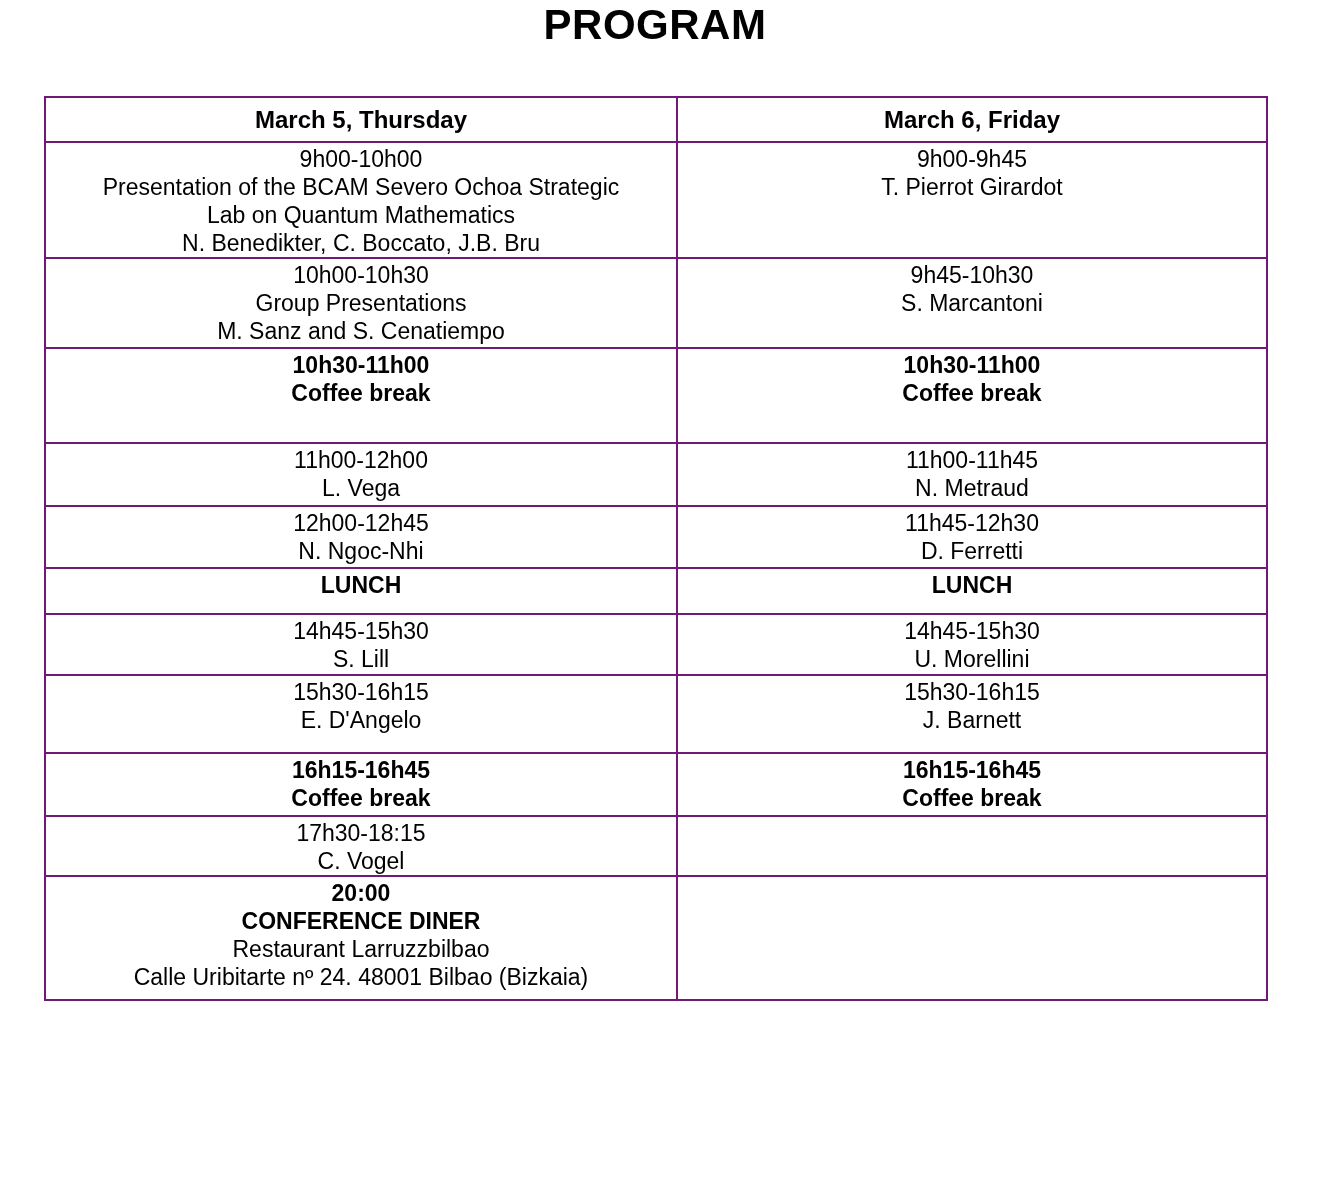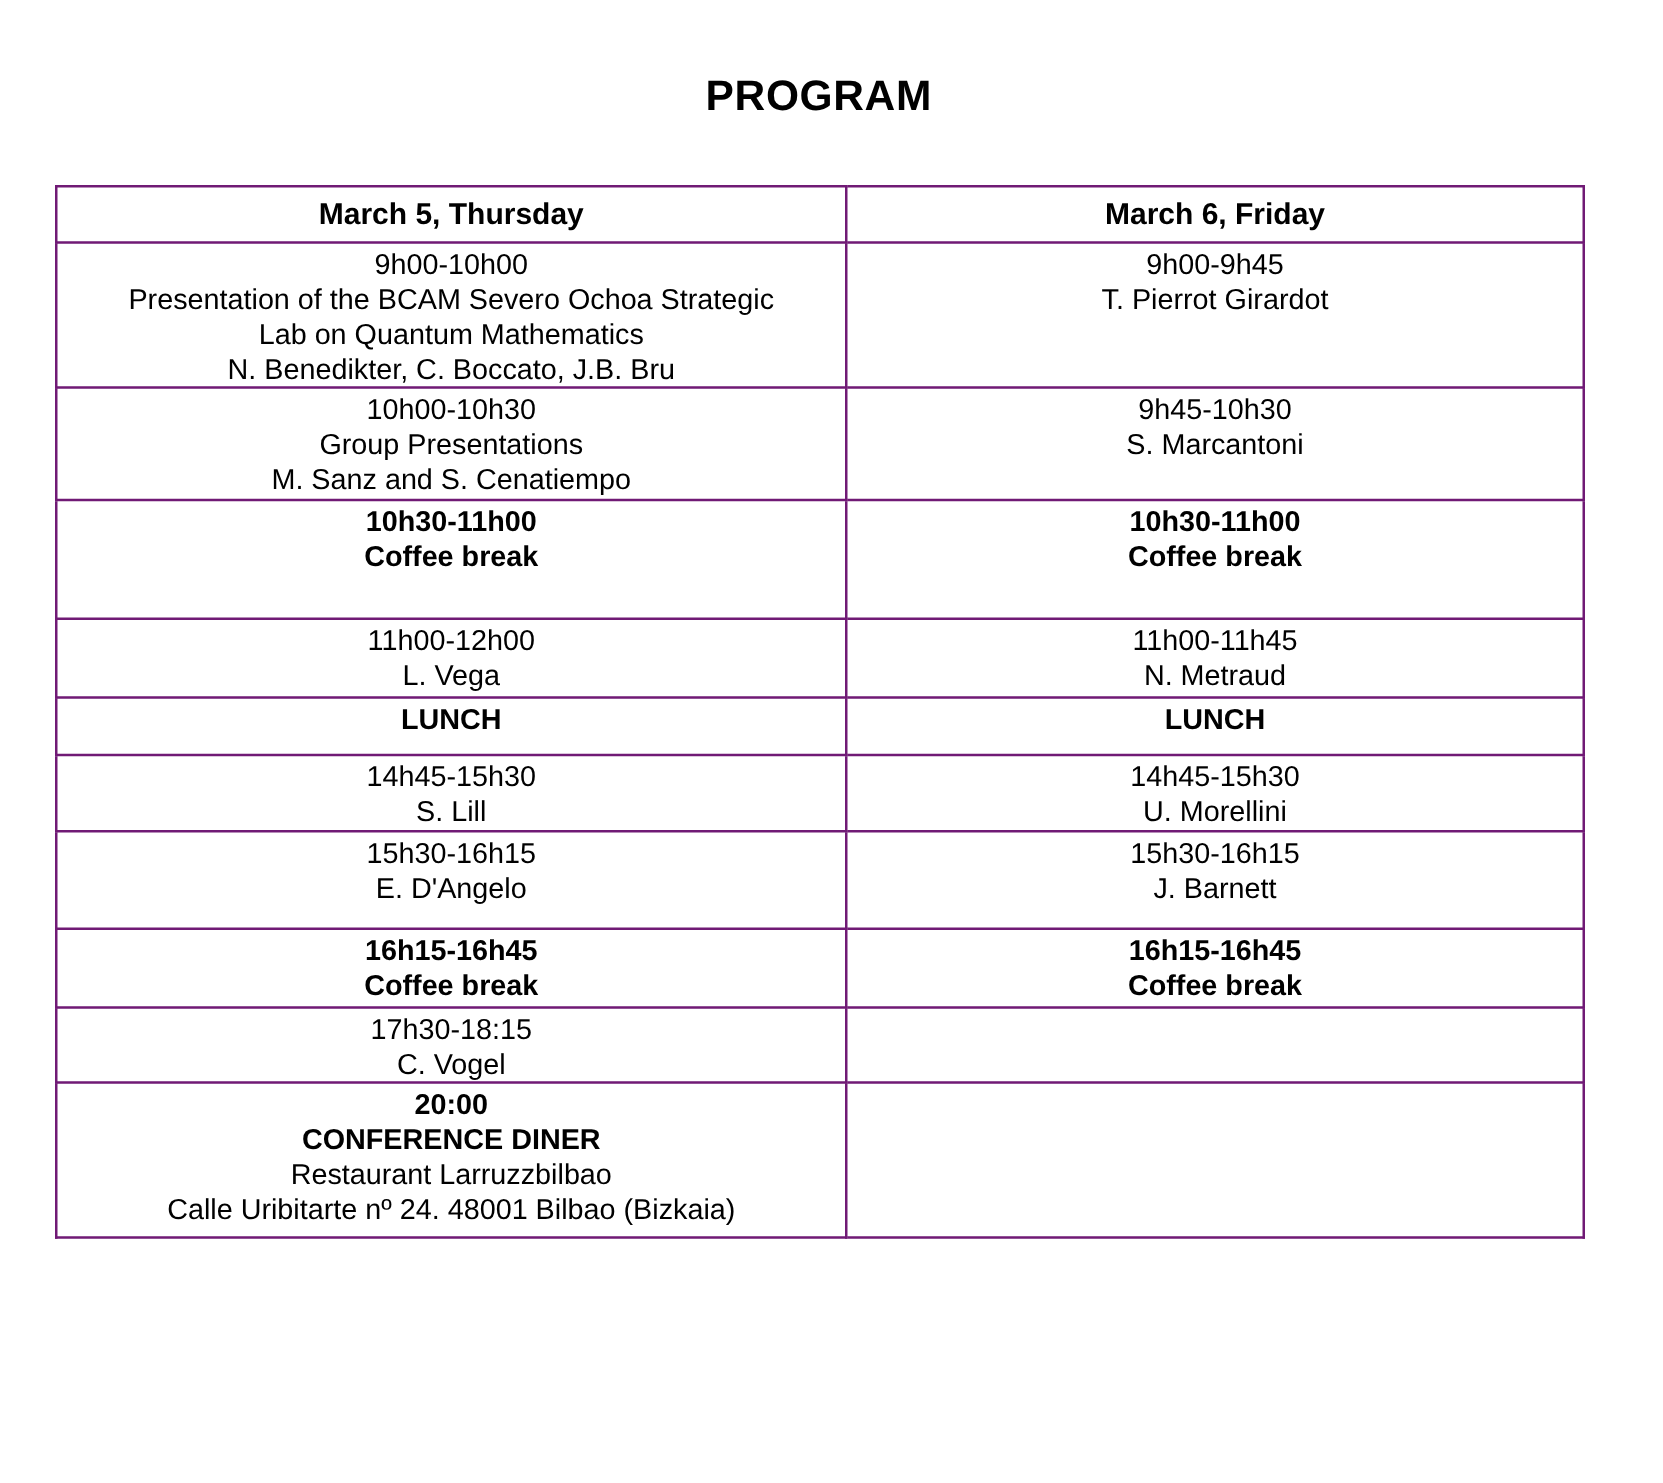--- a/index.html
+++ b/index.html
@@ -10,23 +10,22 @@
     font-family: "Liberation Sans", sans-serif;
     color: #000000;
     position: relative;
     overflow: hidden;
   }
   .page-inner {
     width: 1222px;
     margin-left: 44px;
   }
   h1.program-title {
-    margin-top: 52px;
     text-align: center;
-    font-size: 34px;
+    font-size: 42px;
     font-weight: bold;
     letter-spacing: 0.5px;
     line-height: 50px;
   }
   table.program-table {
     margin-top: 46px;
     border-collapse: collapse;
     table-layout: fixed;
     width: 1222px;
     font-size: 23px;
@@ -106,20 +105,30 @@
         <tr style="height: 63px; margin-top: 32px;">
           <td>
             <div class="cell-line">11h00-12h00</div>
             <div class="cell-line">L. Vega</div>
           </td>
           <td>
             <div class="cell-line">11h00-11h45</div>
             <div class="cell-line">N. Metraud</div>
           </td>
         </tr>
+        <tr style="height: 62px;">
+          <td>
+            <div class="cell-line">12h00-12h45</div>
+            <div class="cell-line">N. Ngoc-Nhi</div>
+          </td>
+          <td>
+            <div class="cell-line">11h45-12h30</div>
+            <div class="cell-line">D. Ferretti</div>
+          </td>
+        </tr>
         <tr style="height: 46px;">
           <td>
             <div class="cell-line bold">LUNCH</div>
           </td>
           <td>
             <div class="cell-line bold">LUNCH</div>
           </td>
         </tr>
         <tr style="height: 61px;">
           <td>

